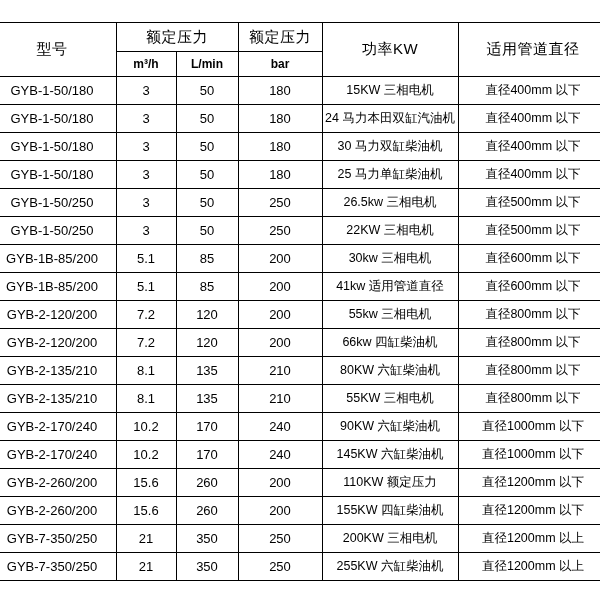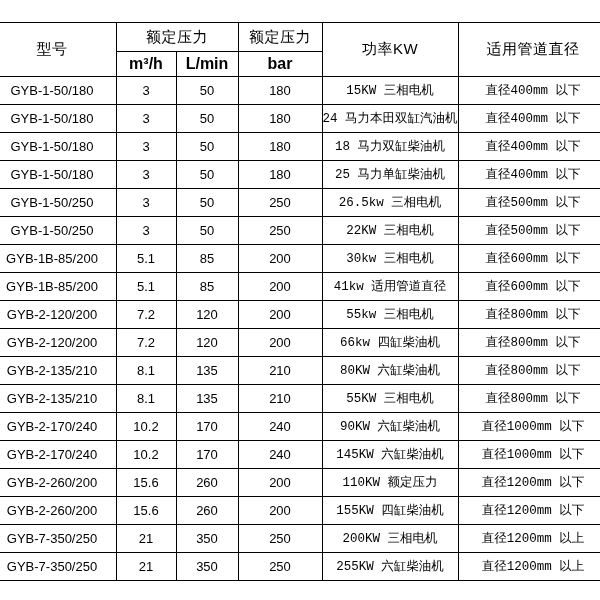--- a/index.html
+++ b/index.html
@@ -38,21 +38,21 @@
     font-weight: normal;
   }
   
   thead th {
     font-size: 15px;
     font-weight: bold;
     height: 28px;
     letter-spacing: 0.5px;
   }
   thead th.sub {
-    font-size: 16px;
+    font-size: 12px;
     font-weight: bold;
     height: 24px;
     letter-spacing: 0;
   }
   
   col.c-model   { width: 128px; }
   col.c-m3h     { width: 60px; }
   col.c-lmin    { width: 62px; }
   col.c-press   { width: 84px; }
   col.c-power   { width: 136px; }
@@ -64,21 +64,20 @@
   }
   tbody td.model {
     font-size: 13px;
   }
   tbody td.num {
     font-size: 13px;
   }
   tbody td.power,
   tbody td.dia {
     font-size: 12.5px;
-    font-family: Liberation Mono, monospace;
   }
 </style>
 </head>
 <body>
 
 <div class="sheet">
   <table class="spec">
     <colgroup>
       <col class="c-model">
       <col class="c-m3h">
@@ -116,21 +115,21 @@
           <td class="num">50</td>
           <td class="num">180</td>
           <td class="power">24 马力本田双缸汽油机</td>
           <td class="dia">直径400mm 以下</td>
         </tr>
         <tr>
           <td class="model">GYB-1-50/180</td>
           <td class="num">3</td>
           <td class="num">50</td>
           <td class="num">180</td>
-          <td class="power">18 马力双缸柴油机</td>
+          <td class="power">30 马力双缸柴油机</td>
           <td class="dia">直径400mm 以下</td>
         </tr>
         <tr>
           <td class="model">GYB-1-50/180</td>
           <td class="num">3</td>
           <td class="num">50</td>
           <td class="num">180</td>
           <td class="power">25 马力单缸柴油机</td>
           <td class="dia">直径400mm 以下</td>
         </tr>

